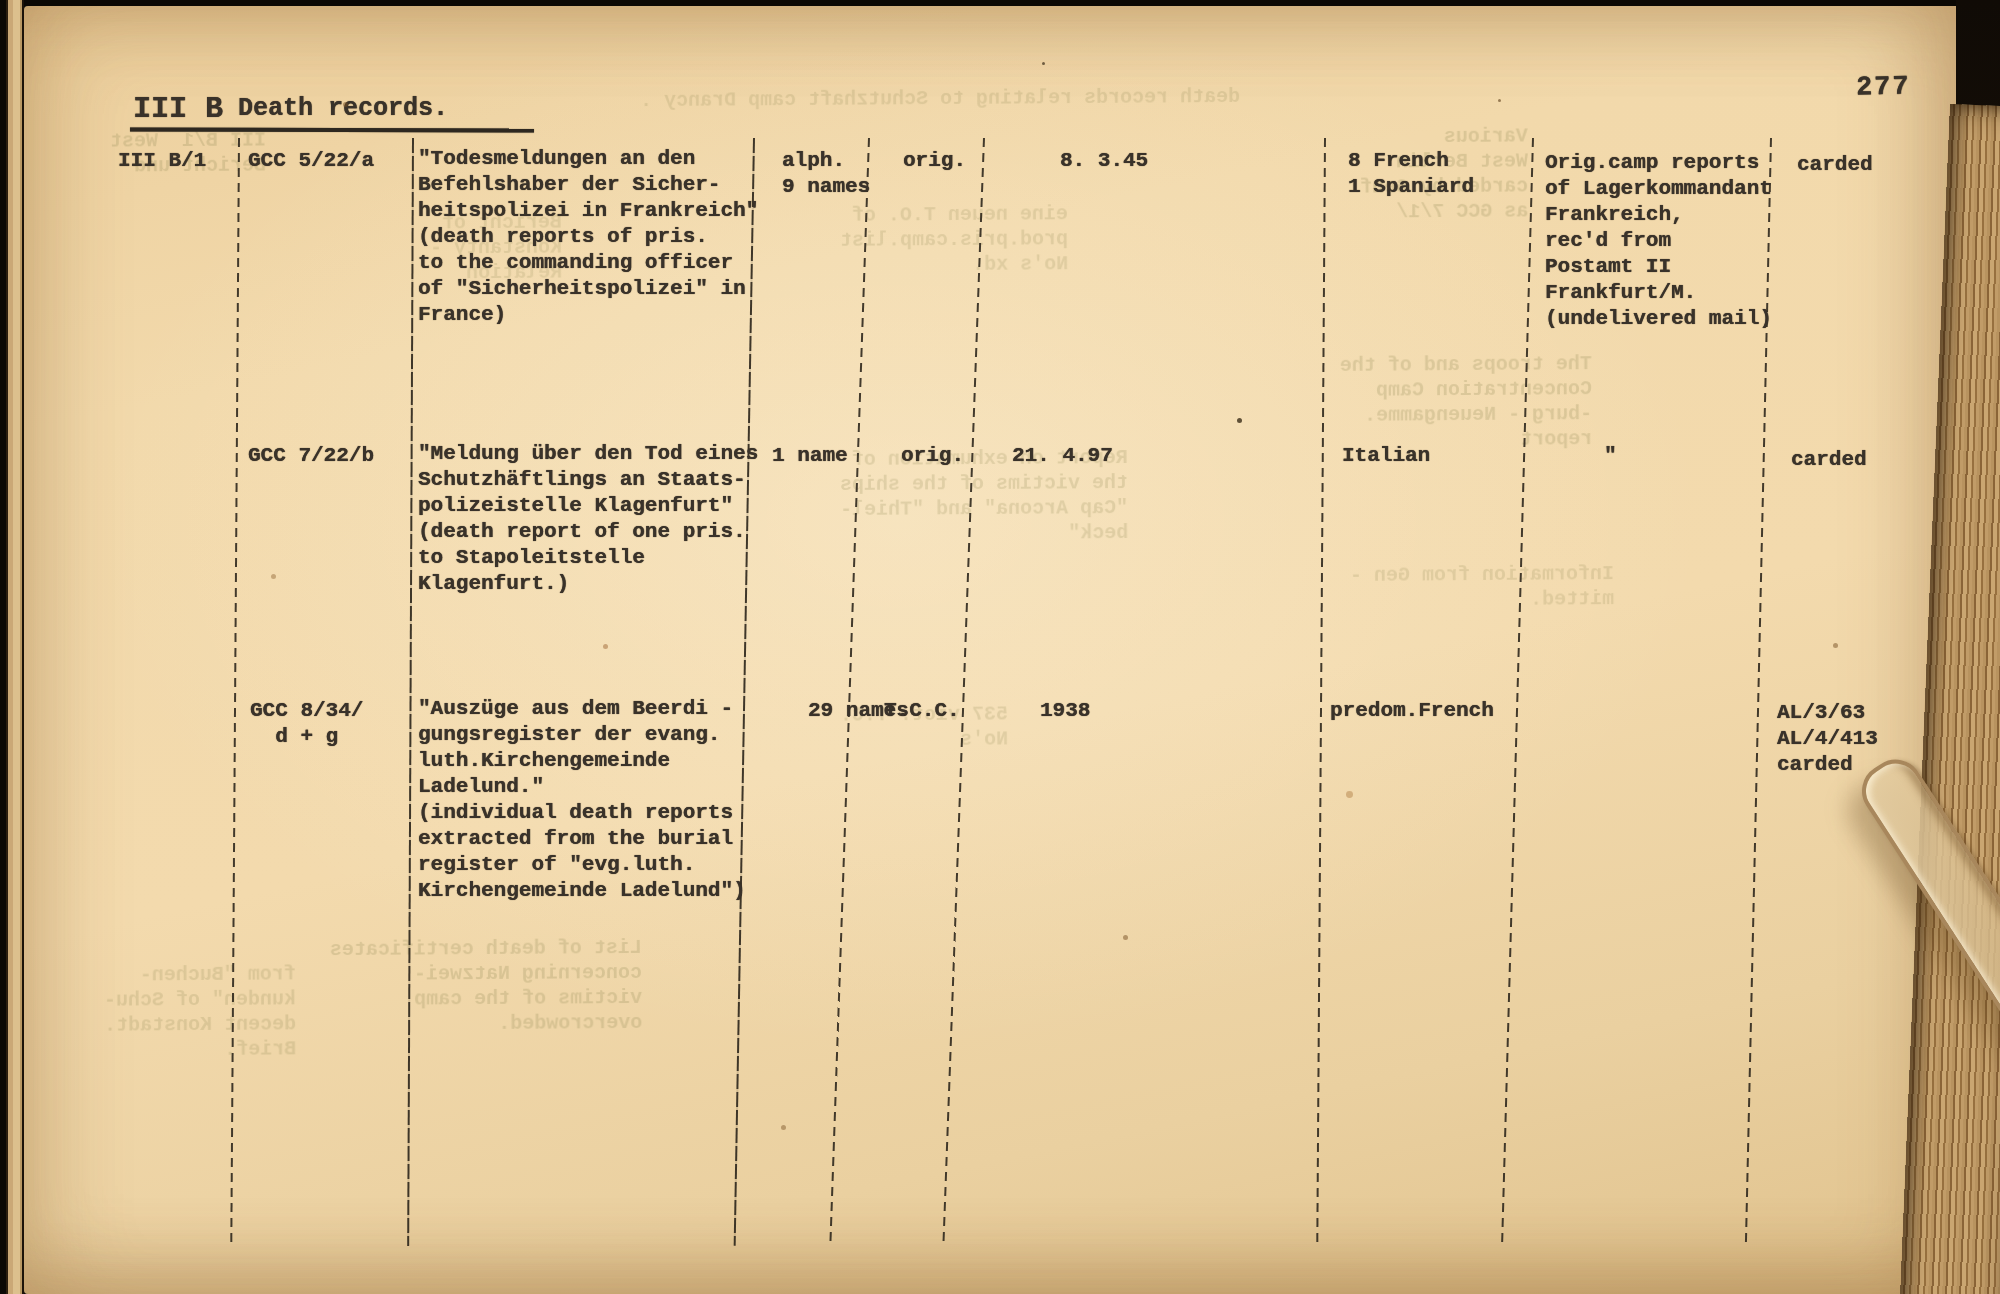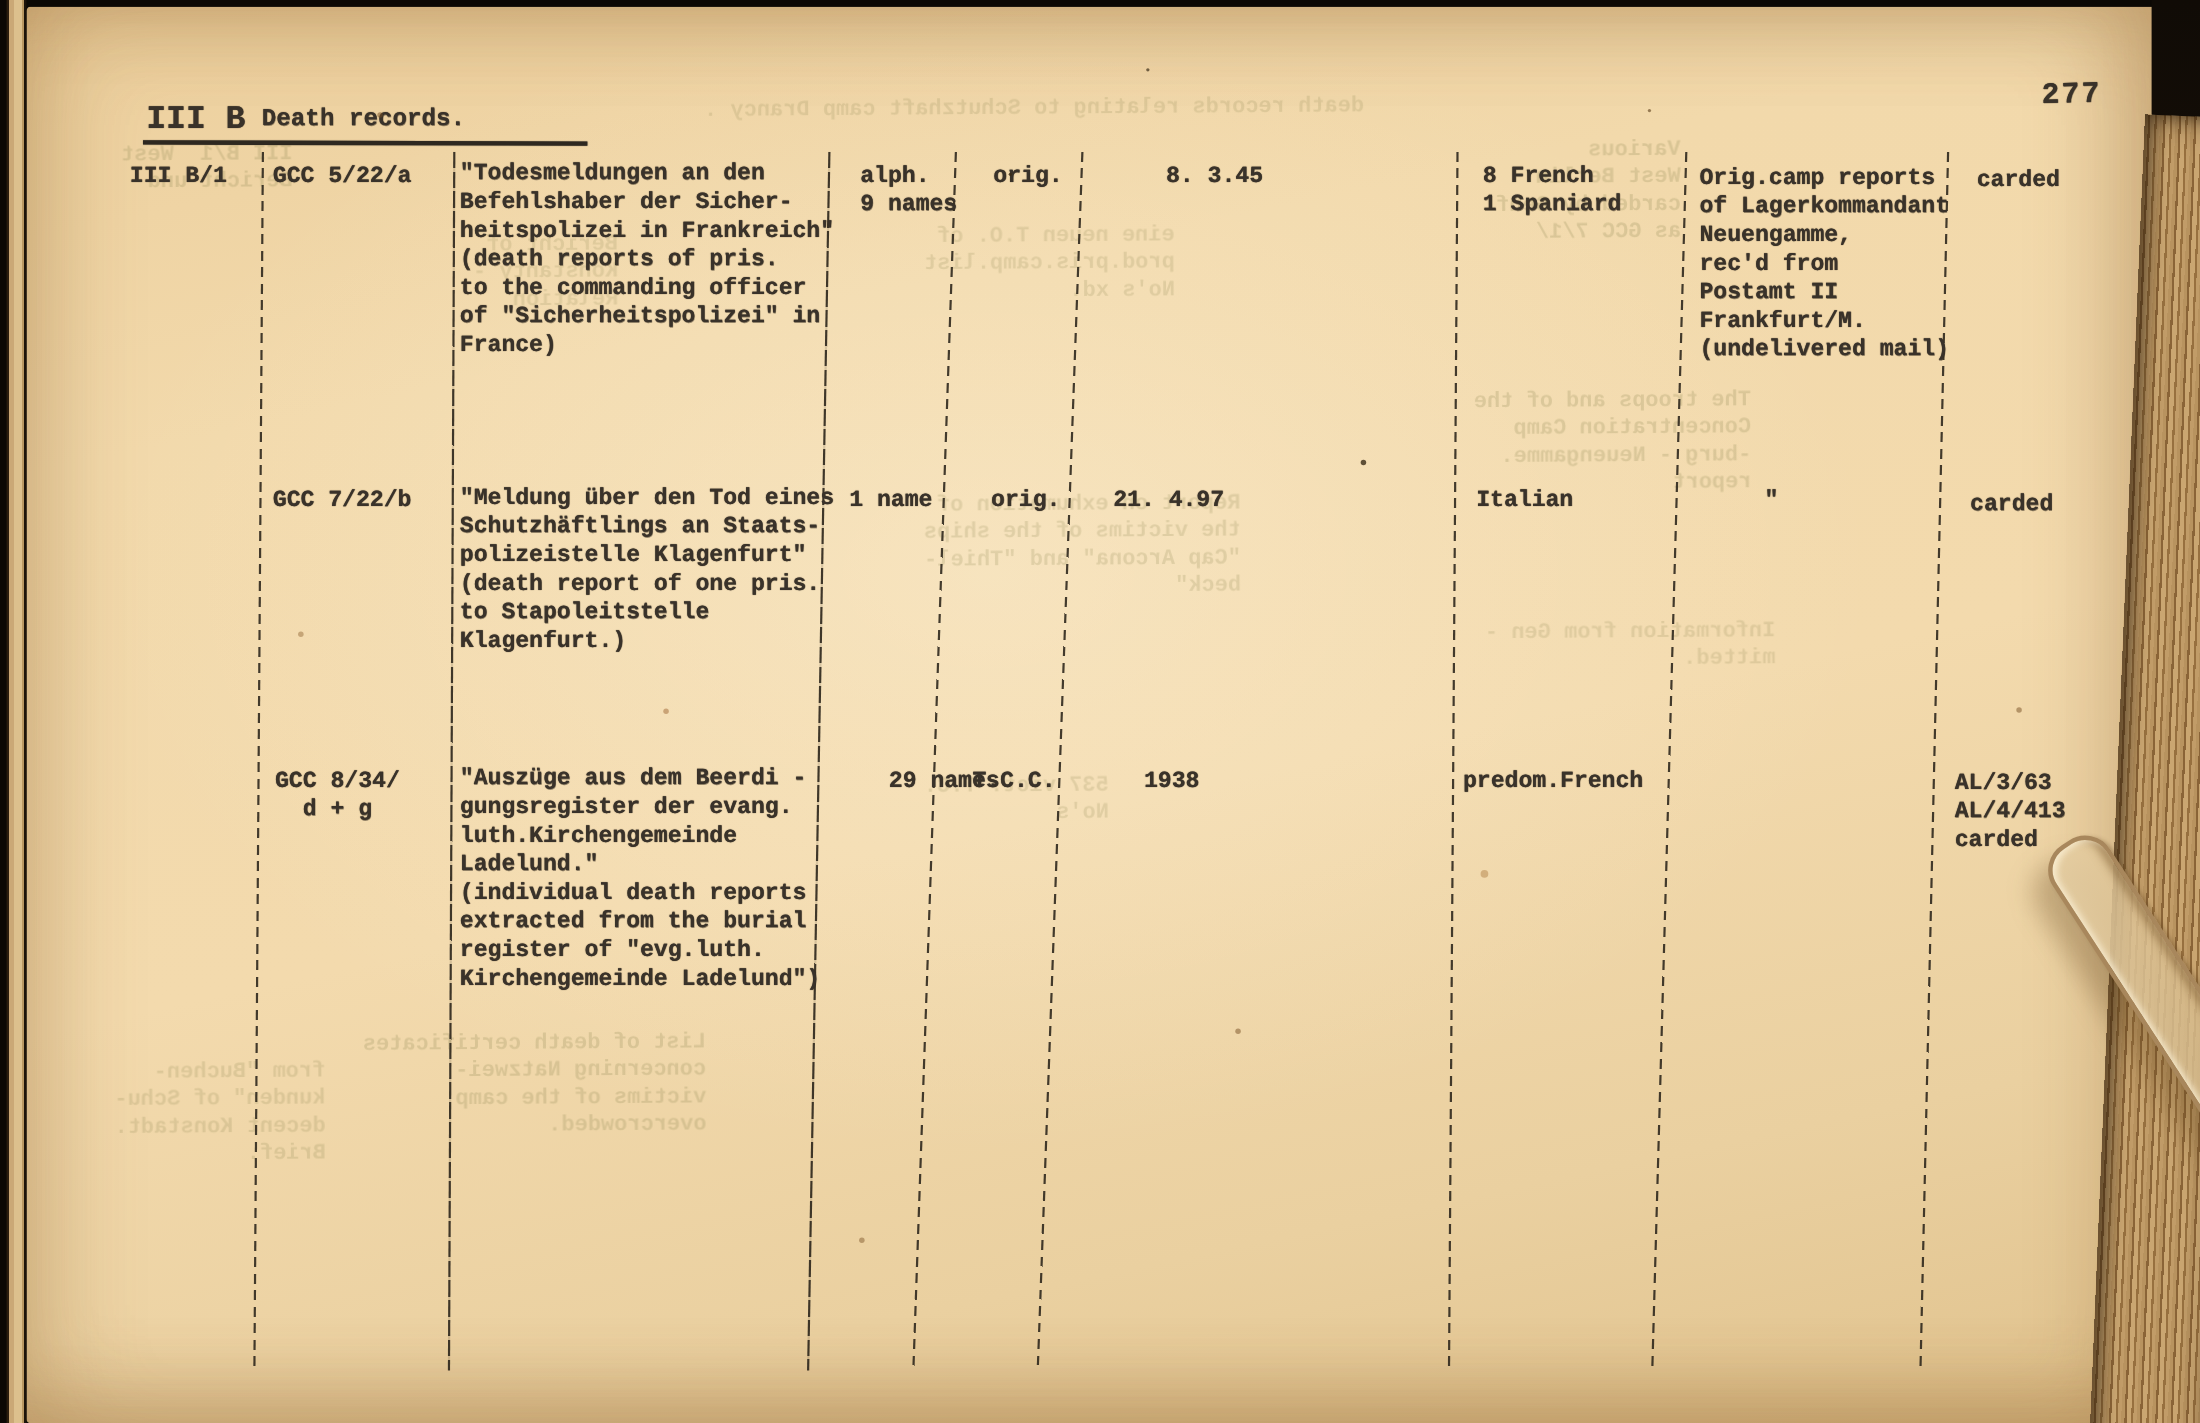--- a/index.html
+++ b/index.html
@@ -8,21 +8,21 @@
   .page{position:absolute;left:24px;top:6px;width:1944px;height:1288px;border-radius:4px;
         background:
           radial-gradient(1300px 850px at 45% 40%, rgba(255,246,224,.35), rgba(255,246,224,0) 62%),
           linear-gradient(168deg,#eccf9d 0%,#f2d9ab 25%,#f3daad 55%,#ead0a0 80%,#e0c28d 100%);
         box-shadow: inset 0 0 90px rgba(140,95,40,.22), inset -60px 0 70px rgba(130,85,35,.22),
                     inset 0 -40px 60px rgba(140,95,40,.15), inset 40px 20px 80px rgba(150,105,50,.12);}
   
   .tw{position:absolute;white-space:pre;font-weight:bold;color:#39322a;font-size:21px;line-height:26px;
       text-shadow:0 0 1px rgba(50,42,30,.85), .4px .4px .5px rgba(50,42,30,.45);}
   .hdr-id{left:109px;top:90px;font-size:30px;}
-  .hdr-title{left:214px;top:90px;font-size:22px;}
+  .hdr-title{left:214px;top:90px;font-size:25px;}
   .hdr-underline{position:absolute;left:106px;top:122px;width:404px;height:4px;background:#2e2820;
                  transform:rotate(.15deg);box-shadow:0 0 1px rgba(46,40,30,.8);}
   .pageno{left:1832px;top:68px;font-size:27px;letter-spacing:2px;transform:rotate(-1.2deg);}
   
   .r1.c-item{left:94px;top:142px}   .r1.c-ref{left:224px;top:142px}   .r1.c-title{left:394px;top:140px}
   .r1.c-names{left:758px;top:142px}.r1.c-form{left:879px;top:142px}  .r1.c-date{left:1036px;top:142px}
   .r1.c-nat{left:1324px;top:142px} .r1.c-rem{left:1521px;top:144px}  .r1.c-status{left:1773px;top:146px}
   .r2.c-ref{left:224px;top:437px}  .r2.c-title{left:394px;top:435px} .r2.c-names{left:748px;top:437px}
   .r2.c-form{left:877px;top:437px} .r2.c-date{left:988px;top:437px}  .r2.c-nat{left:1318px;top:437px}
   .r2.c-rem{left:1580px;top:437px} .r2.c-status{left:1767px;top:441px}
@@ -146,21 +146,21 @@
 of "Sicherheitspolizei" in
 France)</div>
     <div class="tw r1 c-names">alph.
 9 names</div>
     <div class="tw r1 c-form">orig.</div>
     <div class="tw r1 c-date">8. 3.45</div>
     <div class="tw r1 c-nat">8 French
 1 Spaniard</div>
     <div class="tw r1 c-rem">Orig.camp reports
 of Lagerkommandant
-Neuengamme,
+Frankreich,
 rec'd from
 Postamt II
 Frankfurt/M.
 (undelivered mail)</div>
     <div class="tw r1 c-status">carded</div>
 
     <div class="tw r2 c-ref">GCC 7/22/b</div>
     <div class="tw r2 c-title">"Meldung über den Tod eines
 Schutzhäftlings an Staats-
 polizeistelle Klagenfurt"

